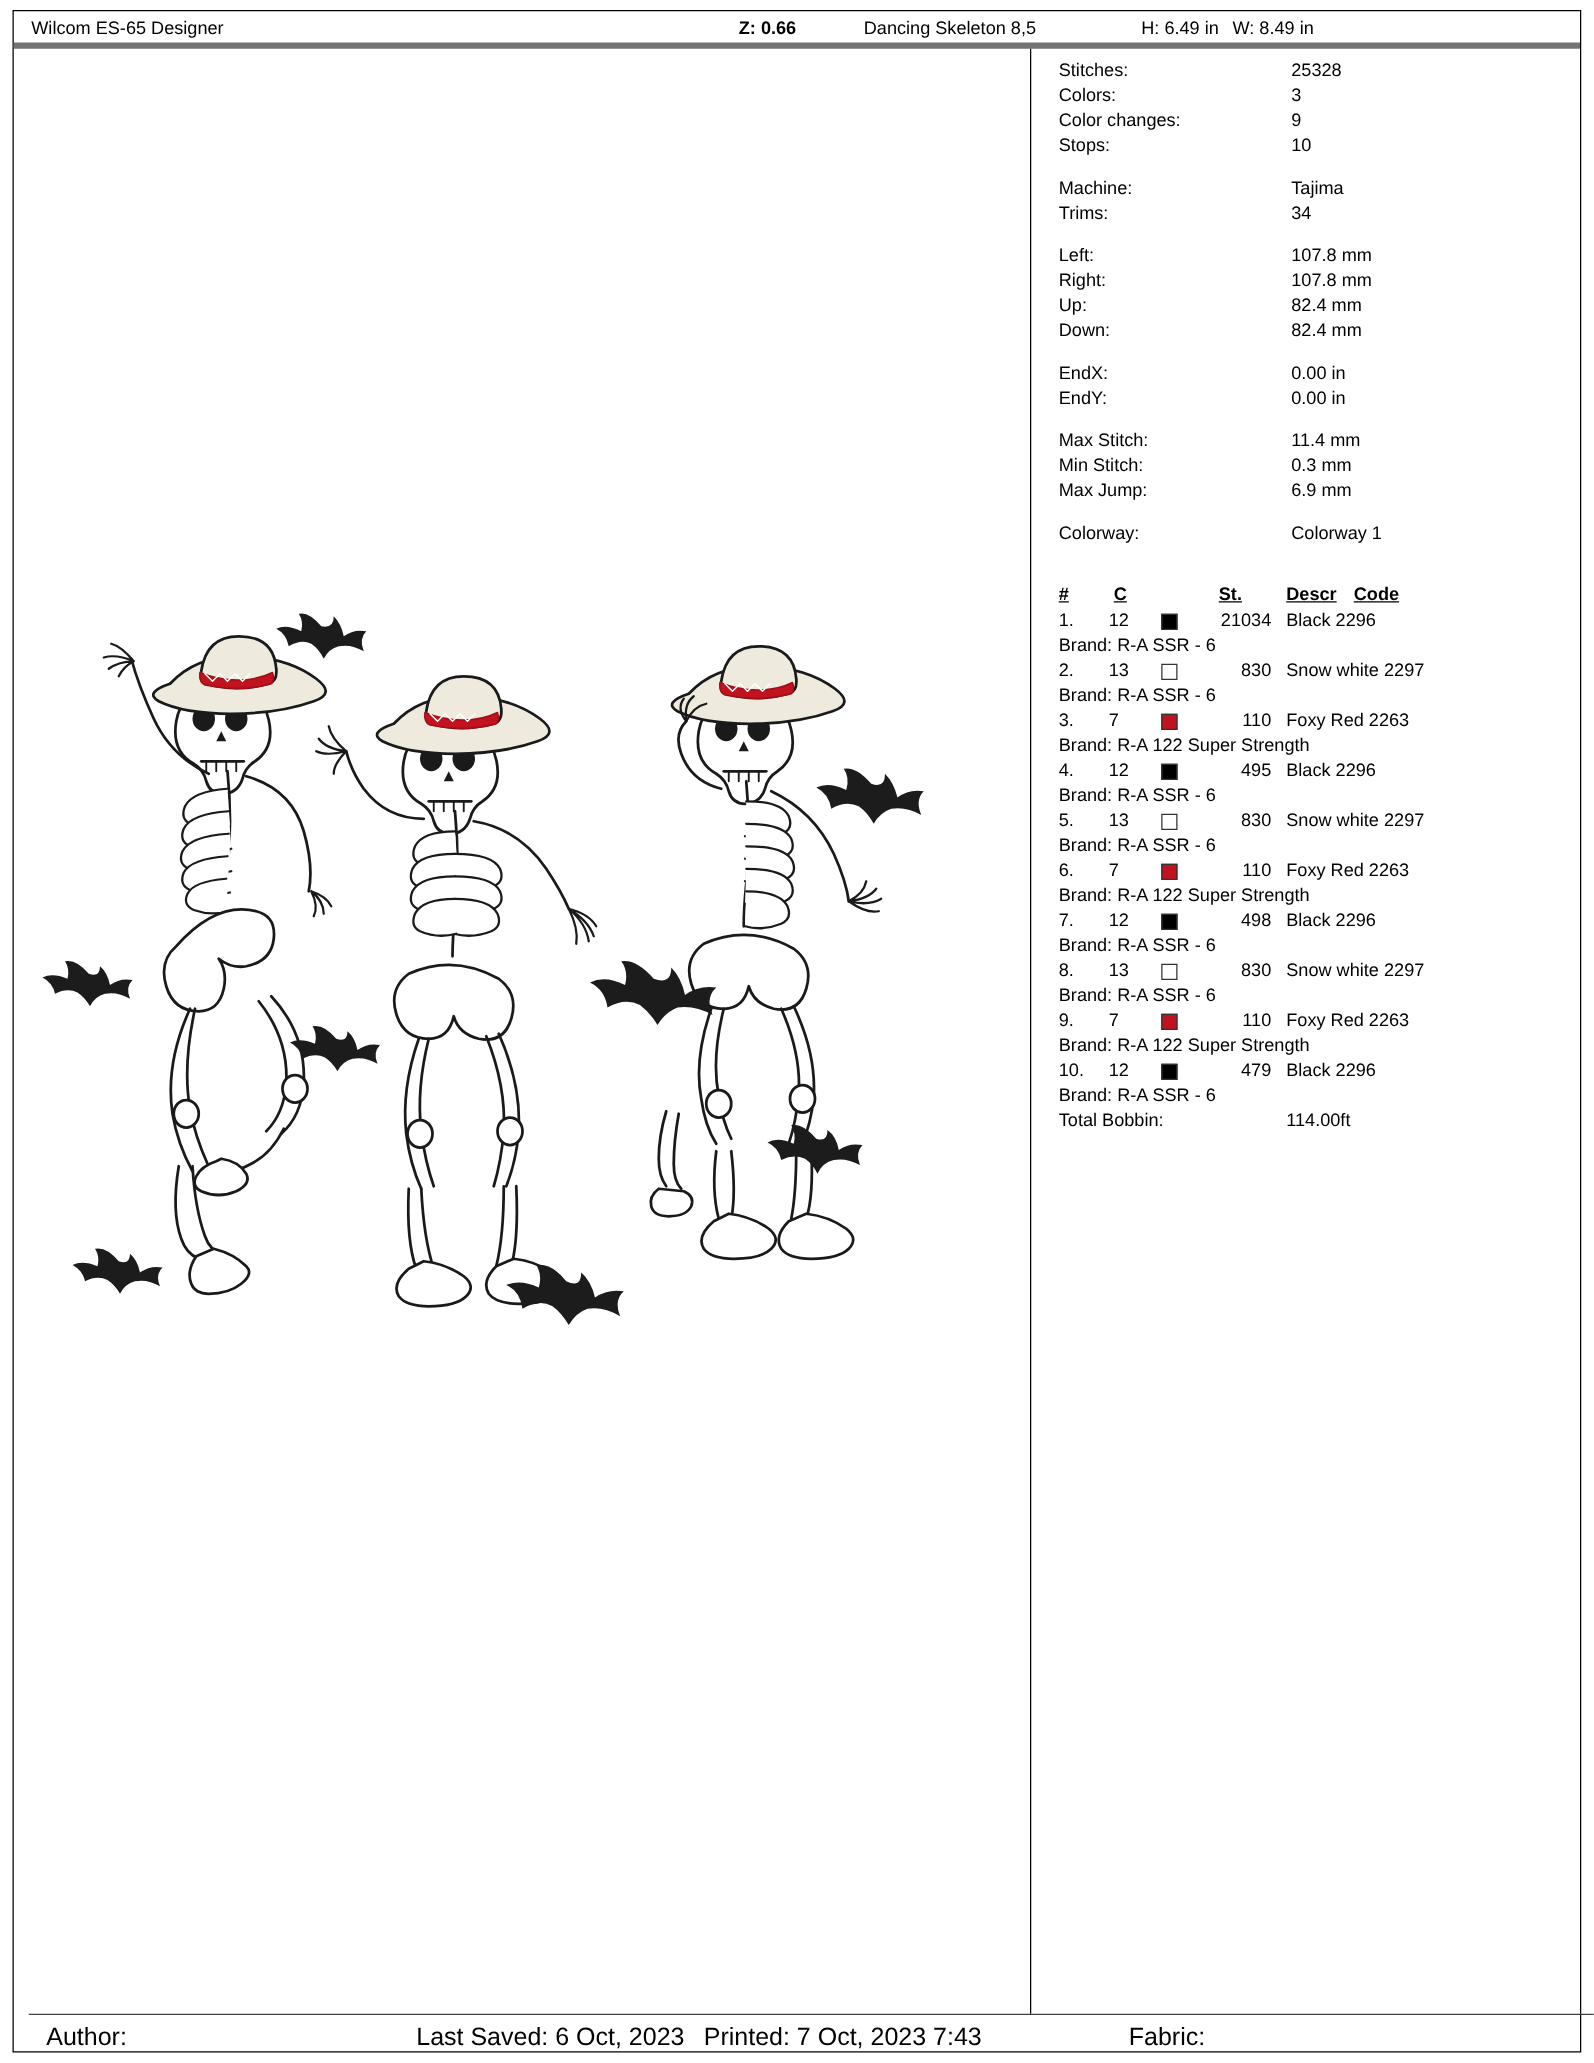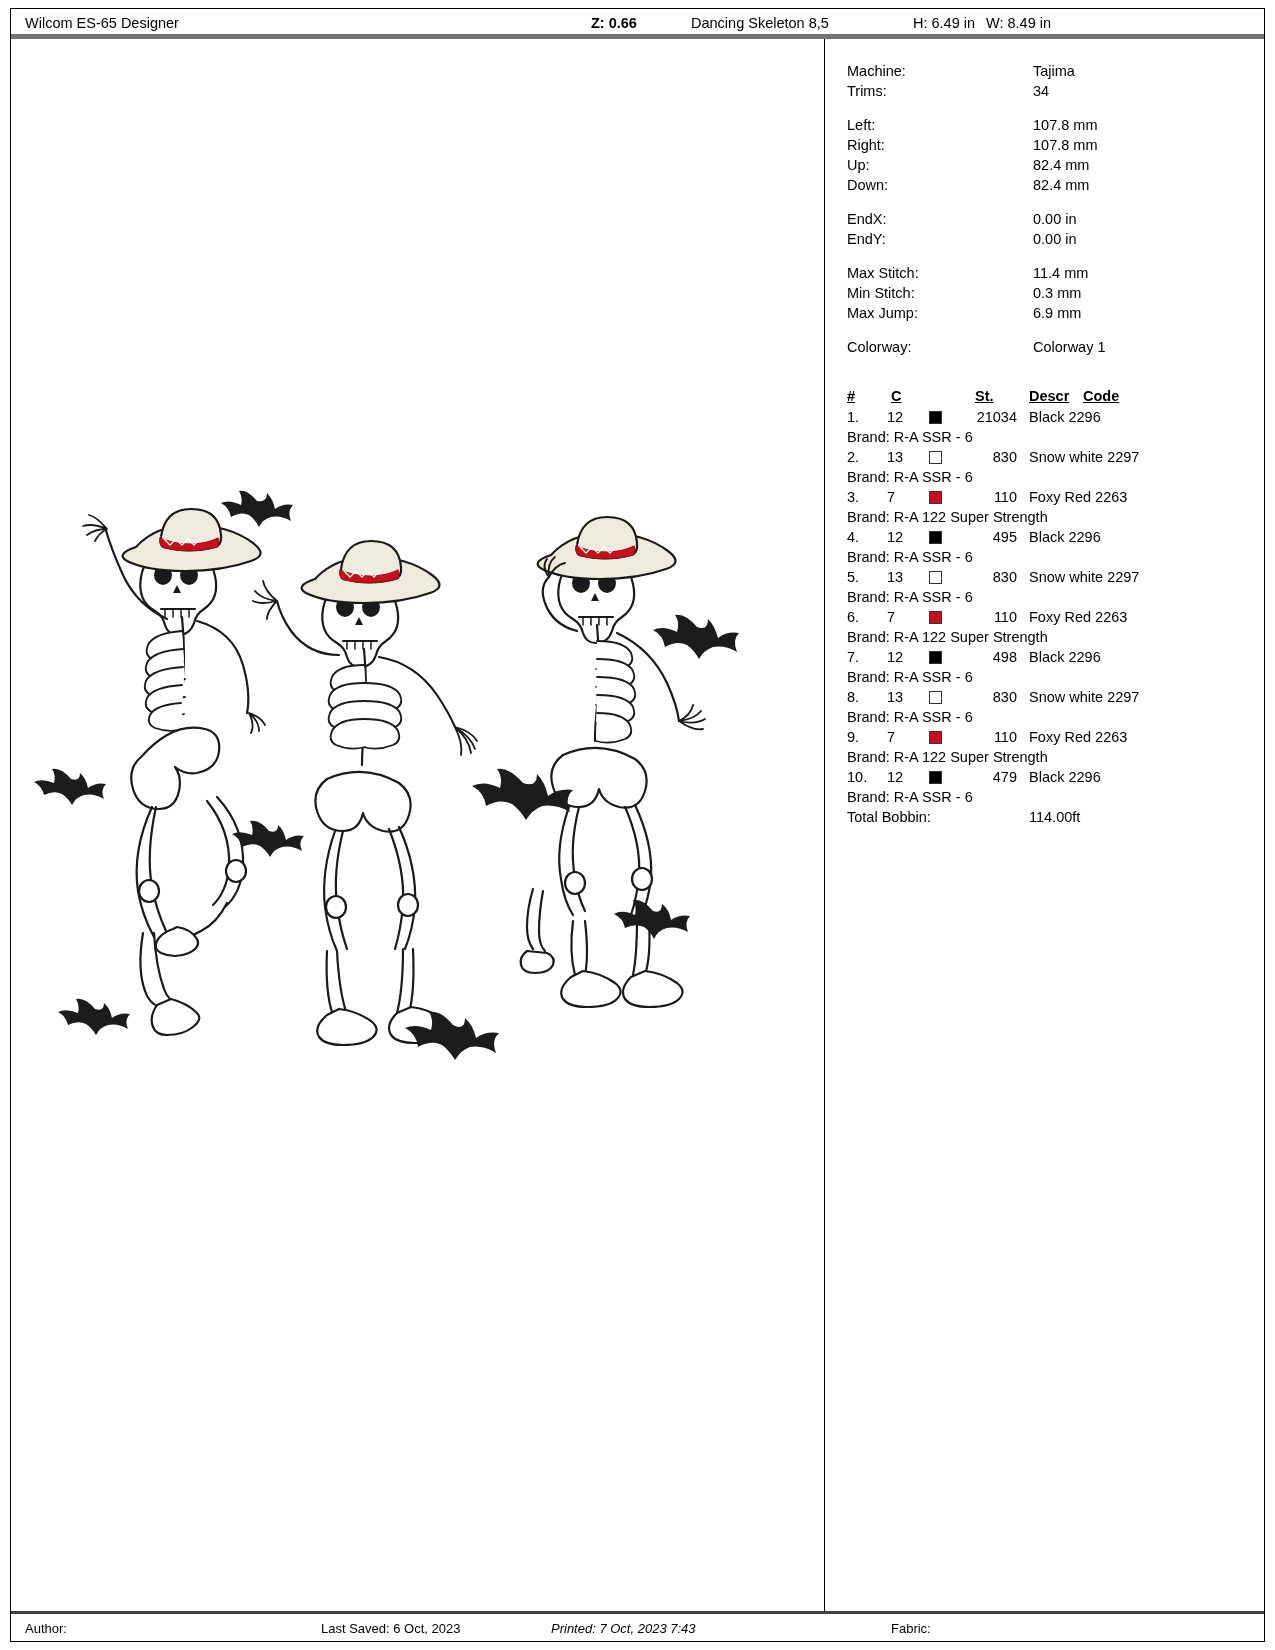--- a/index.html
+++ b/index.html
@@ -50,39 +50,39 @@
     position: absolute;
     left: 902px; top: 6px;
   }
   .header .dims-w {
     position: absolute;
     left: 975px; top: 6px;
   }
   
   .footer {
     position: absolute;
-    left: 0;
+    left: 12px;
     bottom: 0;
     width: 100%;
     height: 30px;
-    border-top: 3px solid #404040;
+    border-top: 1px solid #404040;
     box-sizing: border-box;
-    font-size: 13px;
+    font-size: 20px;
   }
   .footer .author {
     position: absolute;
     left: 14px; top: 7px;
   }
   .footer .saved {
     position: absolute;
     left: 310px; top: 7px;
   }
   .footer .printed {
     position: absolute;
-    left: 540px; top: 7px; font-style: italic;
+    left: 540px; top: 7px;
   }
   .footer .fabric {
     position: absolute;
     left: 880px; top: 7px;
   }
   
   .body-area {
     position: absolute;
     left: 0;
     top: 30px;
@@ -355,20 +355,38 @@
             <path d="M74 550 q-10 -12 -19 -10 q4 6 2 14 q-12 -5 -20 -1 q8 4 10 13 q10 -5 18 -1 q6 4 10 11 q4 -8 12 -10 q10 -2 20 4 q-4 -9 2 -15 q-10 -2 -18 4 q-2 -10 -8 -15 q0 9 -9 6 z"></path>
             <path d="M432 566 q-12 -15 -24 -13 q5 8 2 18 q-15 -7 -26 -2 q11 5 13 19 q13 -8 24 -2 q7 5 13 15 q6 -10 15 -13 q13 -2 26 6 q-5 -13 3 -20 q-13 -2 -23 5 q-3 -13 -11 -20 q0 13 -12 7 z"></path>
           </g>
         </g>
       </svg>
     </div>
 
     <div class="info">
       <div class="first-gap"></div>
 
+      <div class="info-block">
+        <div class="row">
+            <span class="lbl">Stitches:</span>
+            <span class="val">25328</span>
+          </div>
+        <div class="row">
+            <span class="lbl">Colors:</span>
+            <span class="val">3</span>
+          </div>
+        <div class="row">
+            <span class="lbl">Color changes:</span>
+            <span class="val">9</span>
+          </div>
+        <div class="row">
+            <span class="lbl">Stops:</span>
+            <span class="val">10</span>
+          </div>
+      </div>
       <div class="gap"></div>
 
       <div class="info-block">
         <div class="row">
             <span class="lbl">Machine:</span>
             <span class="val">Tajima</span>
           </div>
         <div class="row">
             <span class="lbl">Trims:</span>
             <span class="val">34</span>

